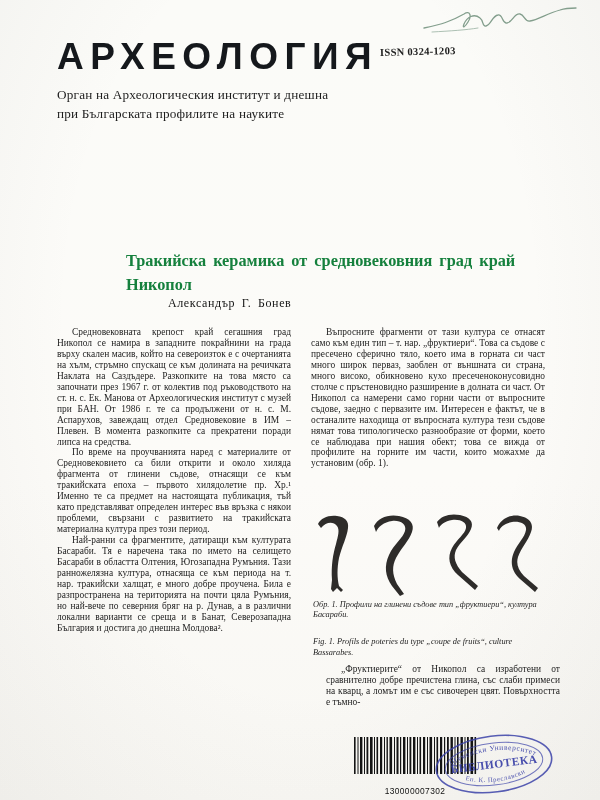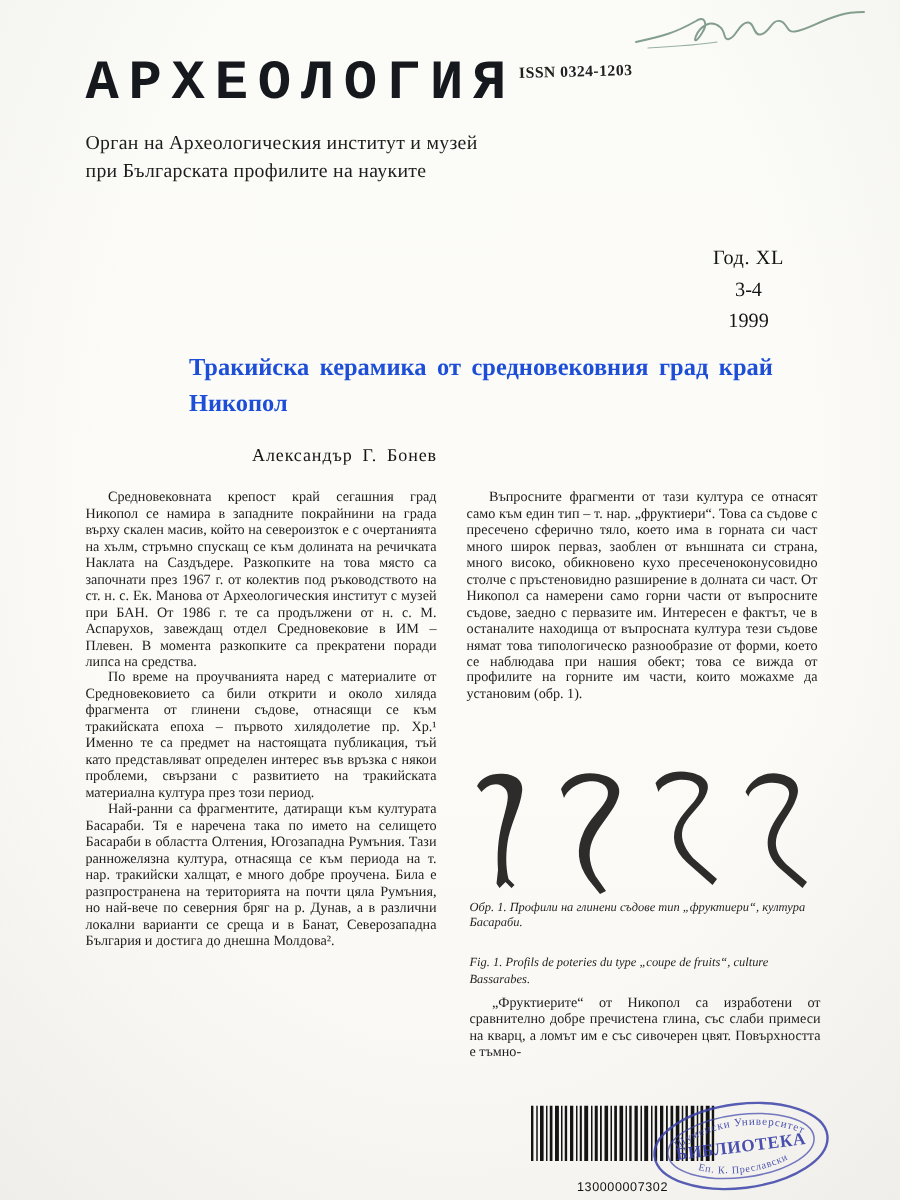--- a/index.html
+++ b/index.html
@@ -37,21 +37,21 @@
   }
 
   
   .masthead {
     position: absolute;
     left: 57px;
     top: 38px;
     width: 490px;
   }
   .journal-title {
-    font-family: Liberation Mono, monospace;
+    font-family: Liberation Sans, sans-serif;
     font-size: 37px;
     font-weight: 700;
     letter-spacing: 6.5px;
     color: #15181c;
     line-height: 1.02;
     white-space: nowrap;
     display: inline-block;
   }
   .issn {
     display: inline-block;
@@ -80,26 +80,26 @@
     line-height: 1.55;
     color: #141414;
     width: 92px;
   }
   .volume .vol-year { letter-spacing: 0.4px; }
 
   
   .article-title {
     position: absolute;
     left: 126px;
-    top: 233px;
+    top: 249px;
     width: 420px;
     font-size: 16.3px;
     font-weight: 700;
     line-height: 1.45;
-    color: #1d4ed8;
+    color: #15803d;
     word-spacing: 3px;
   }
   .article-author {
     position: absolute;
     left: 168px;
     top: 296px;
     font-size: 12px;
     color: #141414;
     letter-spacing: 0.6px;
     word-spacing: 3px;
@@ -148,21 +148,21 @@
     line-height: 10.2px;
     font-style: italic;
     color: #1e1e1e;
     text-align: left;
   }
   .fig-caption .fr { display: block; margin-top: 17px; }
 
   
   .closing {
     position: absolute;
-    left: 313px;
+    left: 326px;
     top: 664px;
     width: 234px;
   }
   .closing p {
     margin: 0;
     font-size: 9.45px;
     line-height: 10.95px;
     text-align: justify;
     text-indent: 15px;
     color: #1c1c1c;
@@ -209,30 +209,25 @@
   <svg class="signature" viewBox="0 0 160 40">
     <path d="M4 26 C22 22, 30 20, 44 12 C50 8, 52 14, 48 20 C45 25, 42 27, 44 22 C47 15, 54 11, 60 16
              C64 19, 62 25, 66 24 C71 23, 72 14, 78 13 C83 12, 82 22, 87 21 C93 20, 94 11, 100 12
              C105 13, 104 20, 110 19 C118 18, 126 12, 140 8 C146 6, 150 6, 156 6" fill="none" stroke="#6f8f7b" stroke-width="1.3" stroke-linecap="round"></path>
     <path d="M12 30 C30 29, 46 28, 58 26" fill="none" stroke="#87a392" stroke-width="0.8" stroke-linecap="round"></path>
   </svg>
 
   <div class="masthead">
     <span class="journal-title">АРХЕОЛОГИЯ</span><span class="issn">ISSN 0324-1203</span>
     <div class="subtitle">
-      <div>Орган на Археологическия институт и музей</div>
+      <div>Орган на Археологическия институт и днешна</div>
       <div>при Българската профилите на науките</div>
     </div>
   </div>
 
-  <div class="volume">
-    <div class="vol-year">Год. XL</div>
-    <div>3-4</div>
-    <div>1999</div>
-  </div>
 
   <div class="article-title">Тракийска керамика от  средновековния  град край Никопол</div>
   <div class="article-author">Александър  Г.  Бонев</div>
 
   <div class="columns">
     <div class="col">
       <p class="indent">Средновековната крепост край сегашния град Никопол се намира в западните покрайнини на града върху скален масив, който на североизток е с очертанията на хълм, стръмно спускащ се към долината на речичката Наклата на Саздъдере. Разкопките на това място са започнати през 1967 г. от колектив под ръководството на ст. н. с. Ек. Манова от Археологическия институт с музей при БАН. От 1986 г. те са продължени от н. с. М. Аспарухов, завеждащ отдел Средновековие в ИМ – Плевен. В момента разкопките са прекратени поради липса на средства.</p>
       <p class="indent">По време на проучванията наред с материалите от Средновековието са били открити и около хиляда фрагмента от глинени съдове, отнасящи се към тракийската епоха – първото хилядолетие пр. Хр.¹ Именно те са предмет на настоящата публикация, тъй като представляват определен интерес във връзка с някои проблеми, свързани с развитието на тракийската материална култура през този период.</p>
       <p class="indent">Най-ранни са фрагментите, датиращи към културата Басараби. Тя е наречена така по името на селището Басараби в областта Олтения, Югозападна Румъния. Тази ранножелязна култура, отнасяща се към периода на т. нар. тракийски халщат, е много добре проучена. Била е разпространена на територията на почти цяла Румъния, но най-вече по северния бряг на р. Дунав, а в различни локални варианти се среща и в Банат, Северозападна България и достига до днешна Молдова².</p>
     </div>

